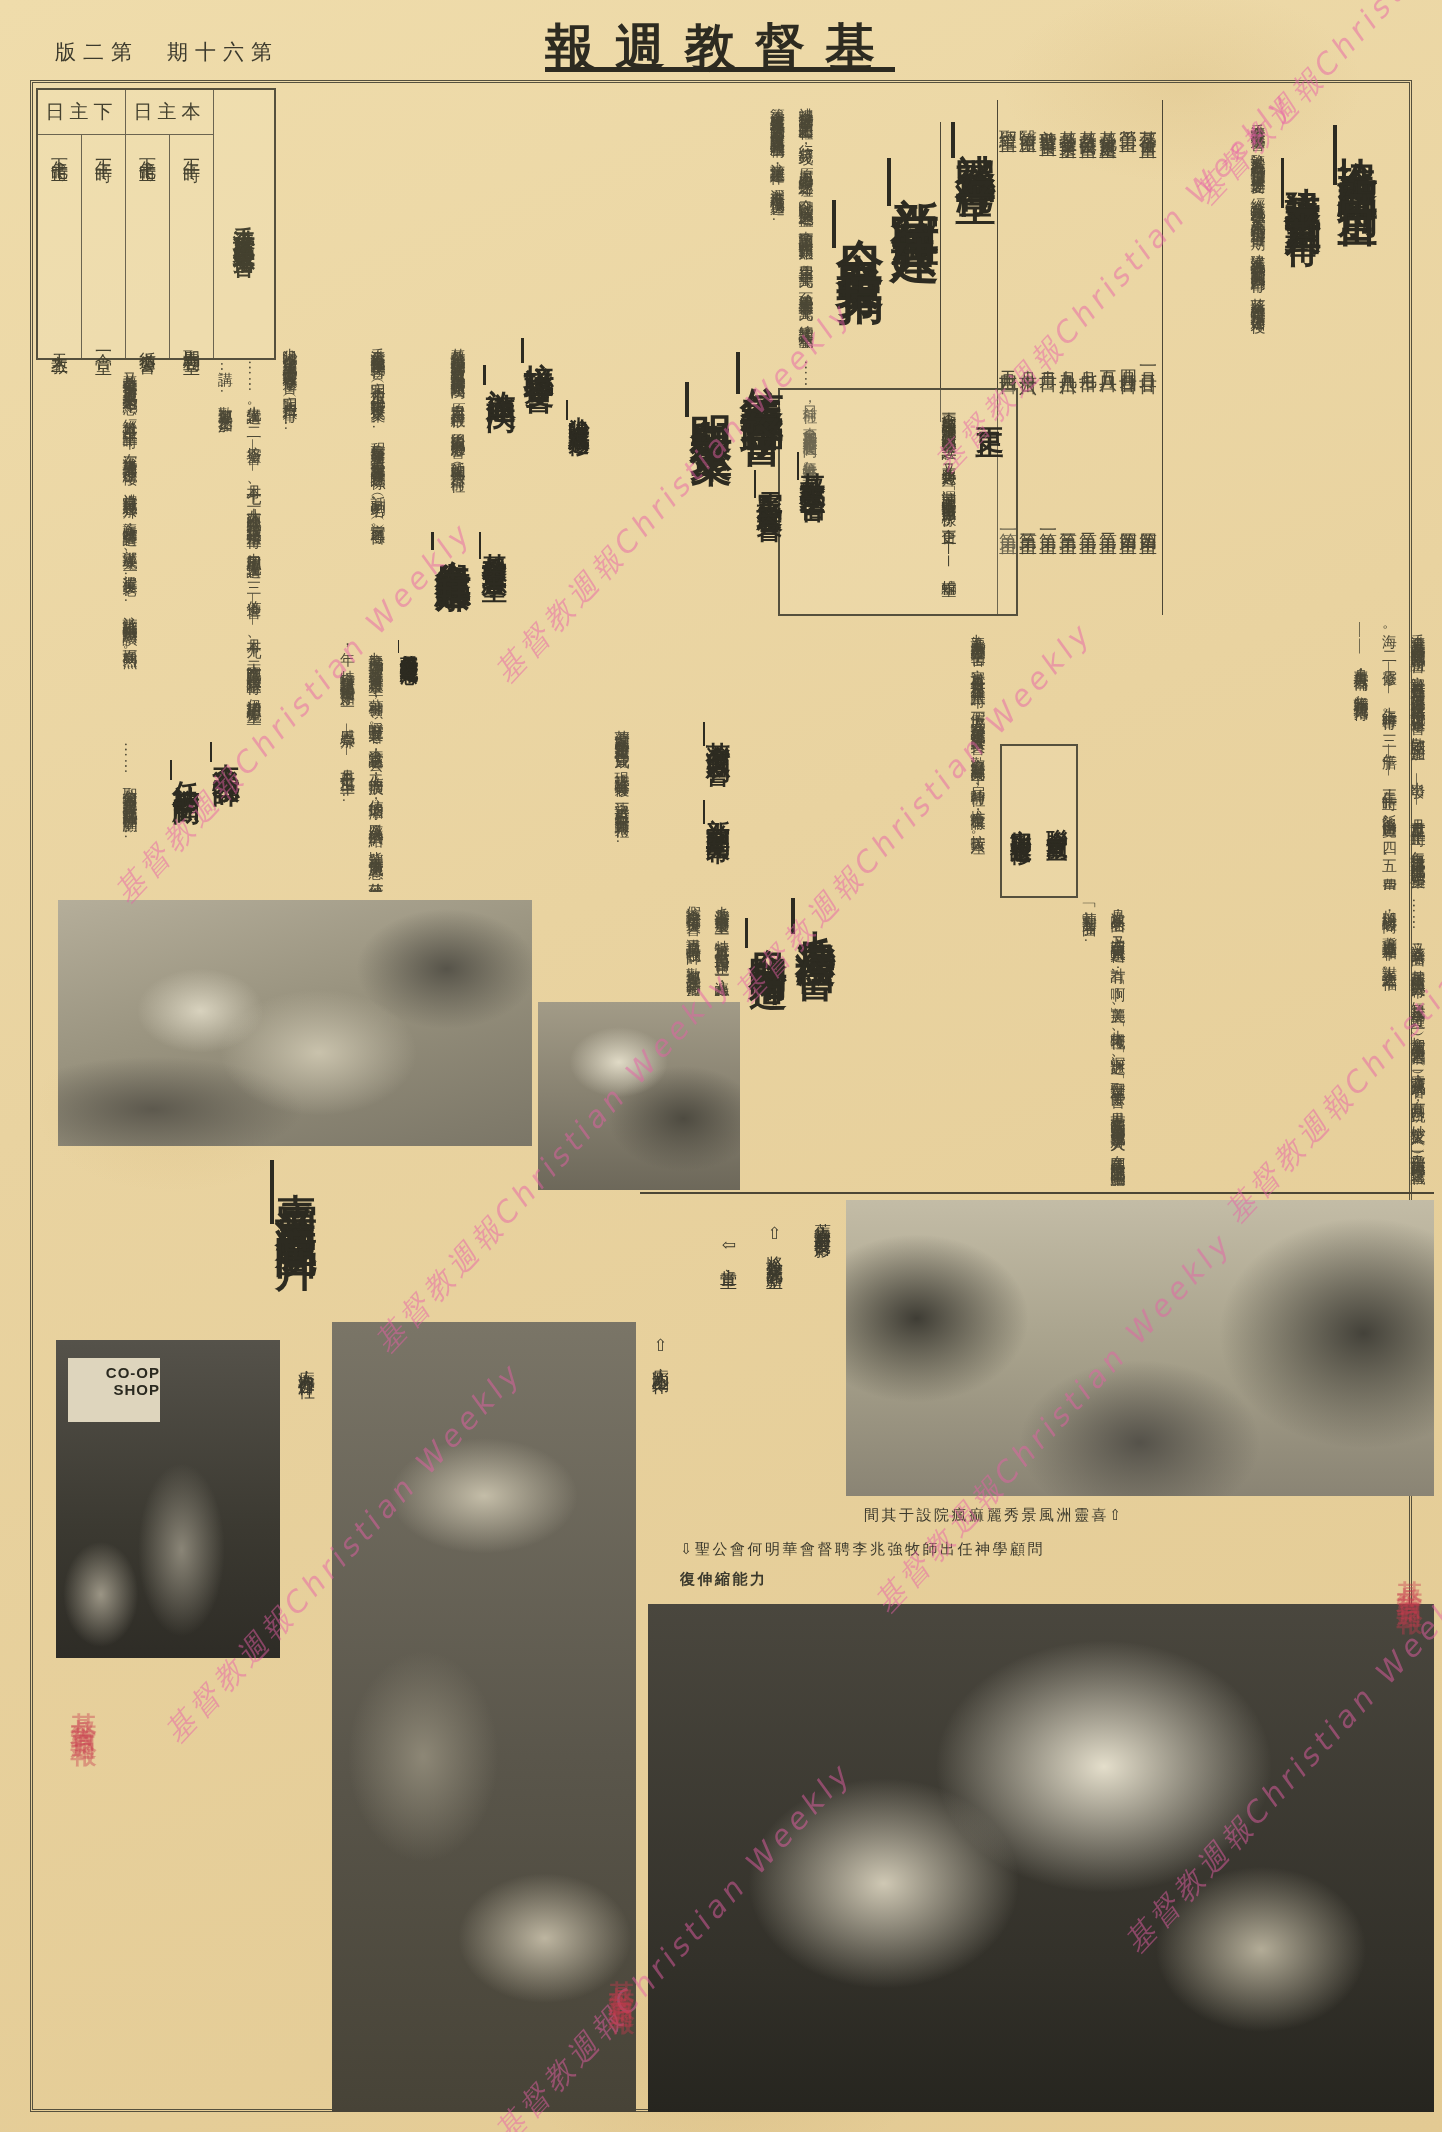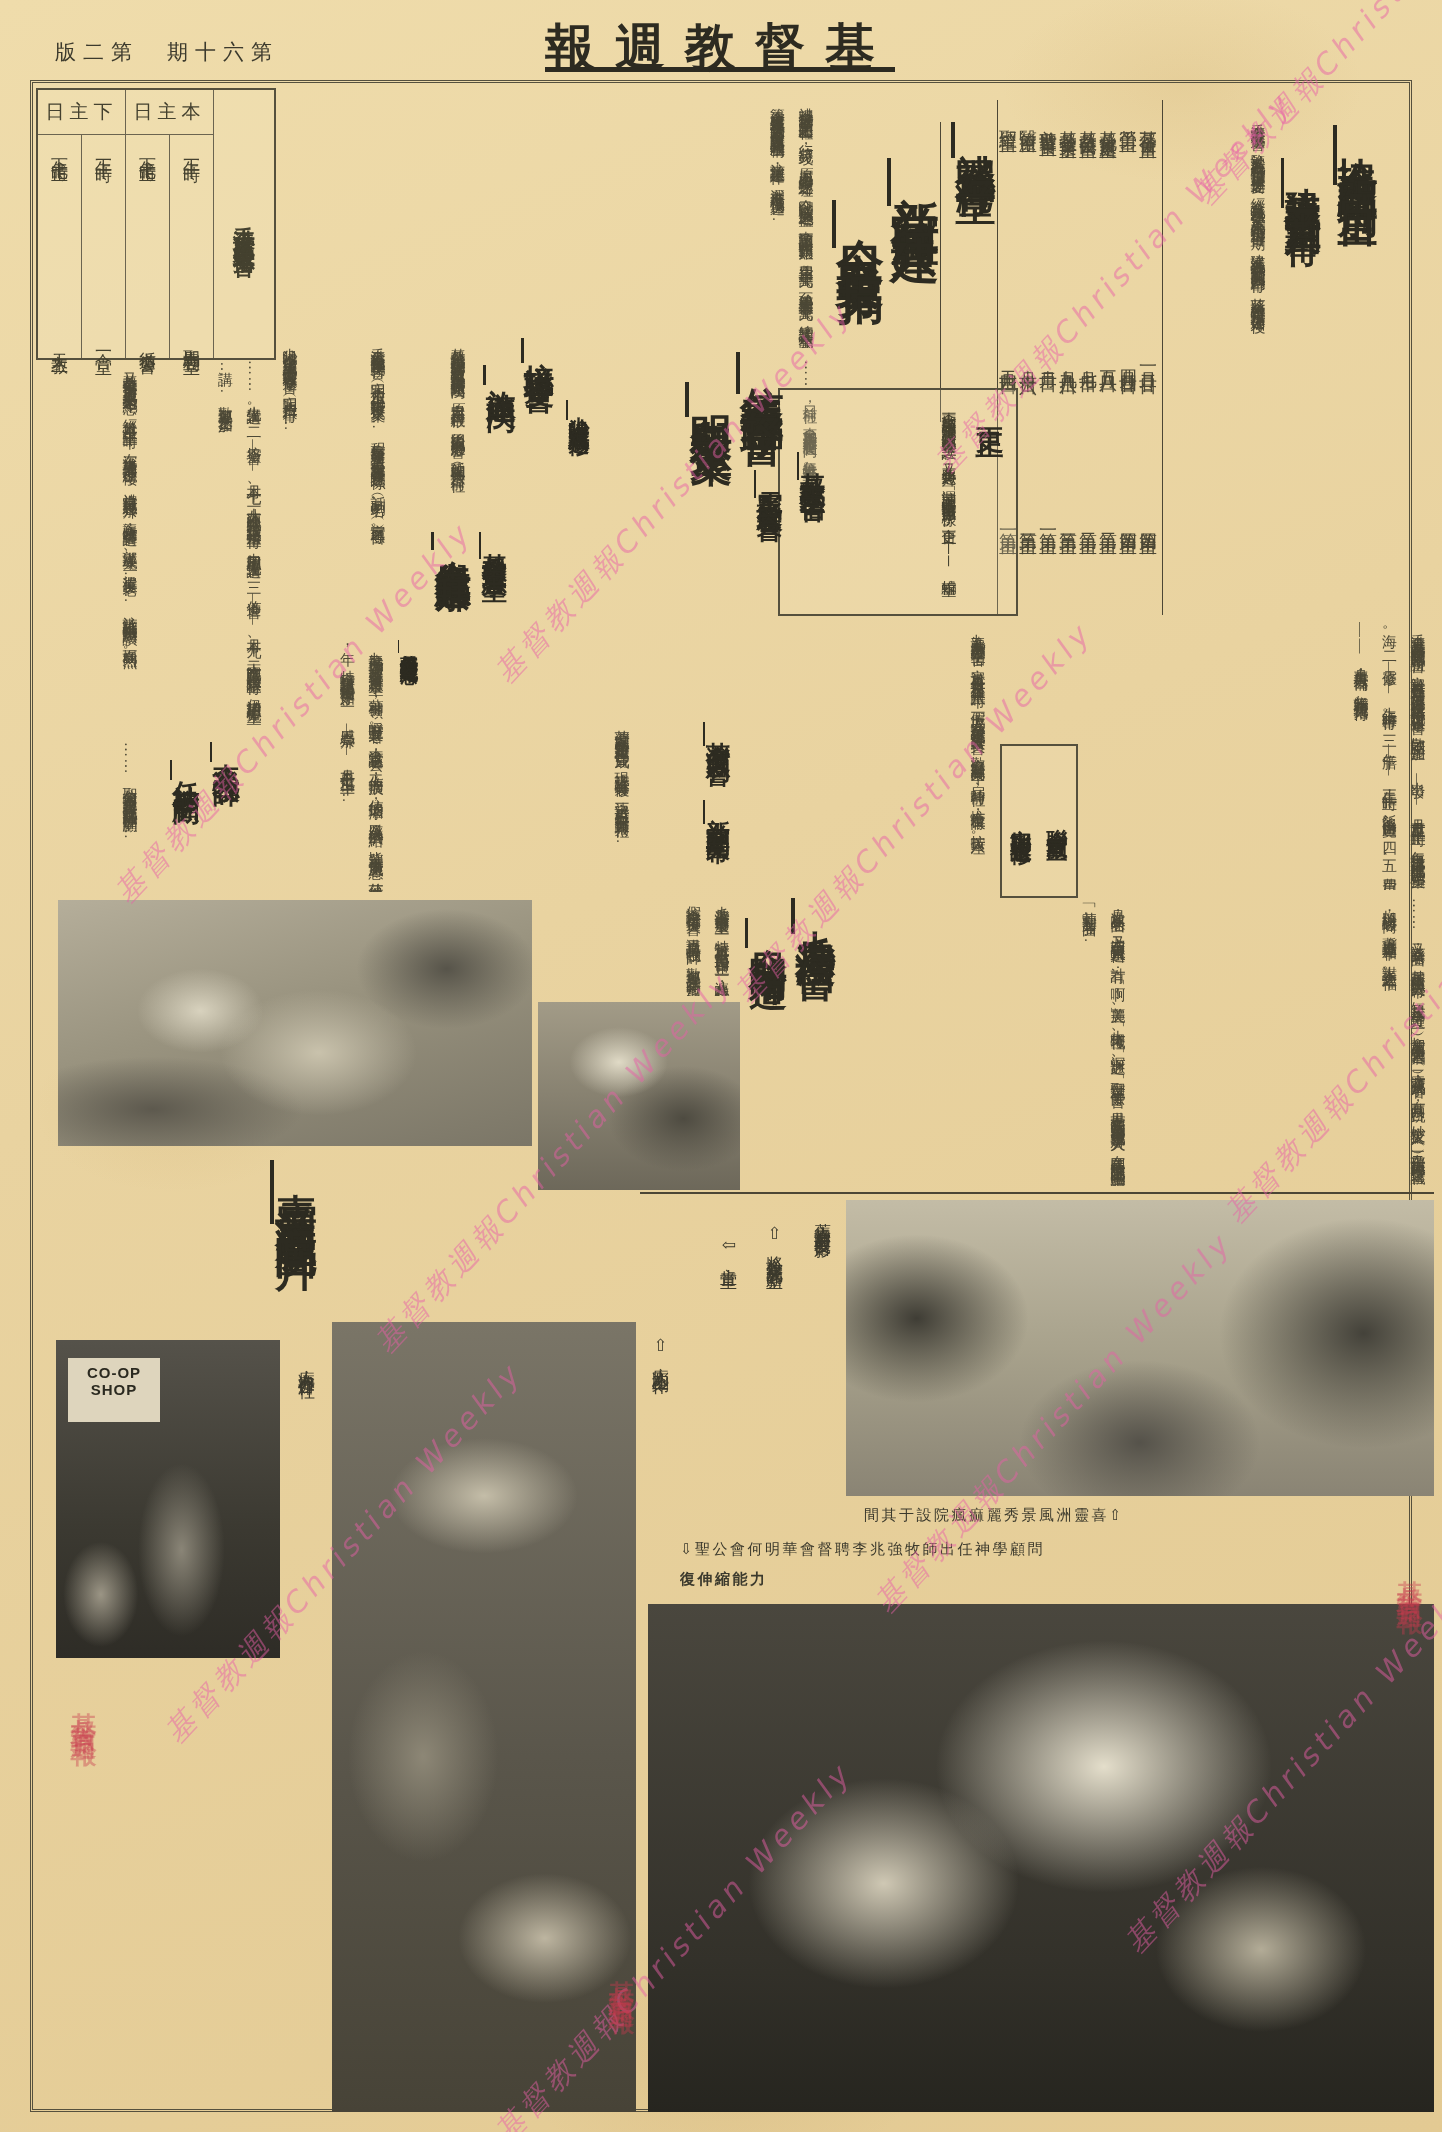--- a/index.html
+++ b/index.html
@@ -211,21 +211,21 @@
          radial-gradient(70px 50px at 40% 32%, #e0dac6, rgba(224,218,198,0) 70%),
          radial-gradient(100px 70px at 72% 62%, #4e4b41, rgba(78,75,65,0) 75%),
          linear-gradient(180deg,#a29b87 0%,#6d685a 100%);"></div>
 
   <div class="abs v hl" style="left:112px;top:1160px;width:208px;height:108px;font-size:42px;letter-spacing:8px;line-height:1.16;">喜靈洲瘋麻院圖片</div>
 
   <div class="photo" style="left:56px;top:1340px;width:224px;height:318px;background:
          radial-gradient(60px 120px at 56% 66%, #8a8577, rgba(138,133,119,0) 72%),
          radial-gradient(50px 70px at 20% 80%, #9b9585, rgba(155,149,133,0) 75%),
          linear-gradient(180deg,#55524a 0%,#3b3931 60%,#2e2c26 100%);">
-    <div class="abs sign" style="left:12px;top:18px;width:92px;height:58px;padding-top:6px;">
+    <div class="abs sign" style="left:12px;top:18px;width:92px;height:58px;padding-top:6px;text-align:right;">
       <div style="font-size:15px;font-weight:bold;letter-spacing:1px;">CO-OP</div>
       <div style="font-size:15px;font-weight:bold;letter-spacing:1px;">SHOP</div>
     </div>
   </div>
   <div class="abs cap" style="left:292px;top:1356px;width:26px;height:160px;">病人自辦合作社</div>
 
   <div class="photo" style="left:332px;top:1322px;width:304px;height:790px;background:
          radial-gradient(130px 80px at 50% 22%, #c4bda8, rgba(196,189,168,0) 72%),
          radial-gradient(100px 140px at 30% 55%, #8d8776, rgba(141,135,118,0) 75%),
          radial-gradient(120px 90px at 70% 78%, #bdb5a0, rgba(189,181,160,0) 72%),

